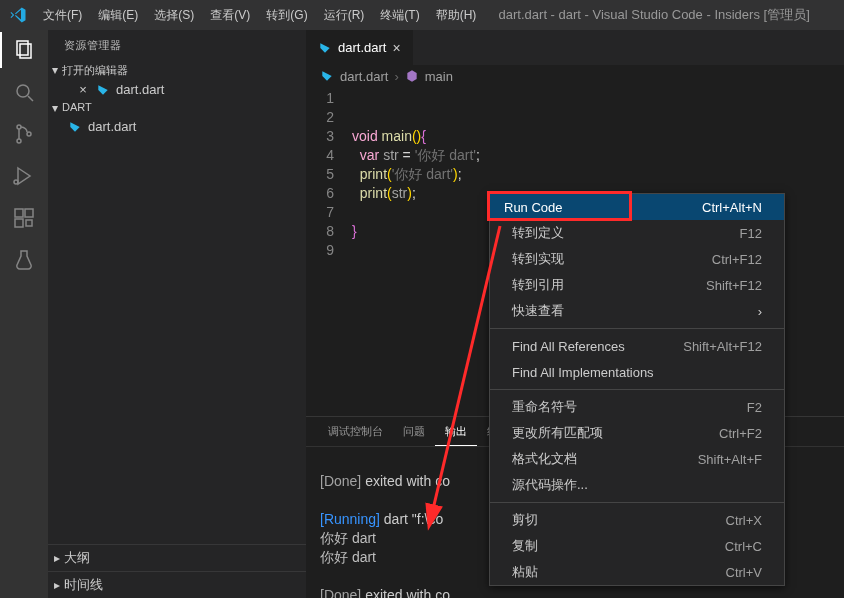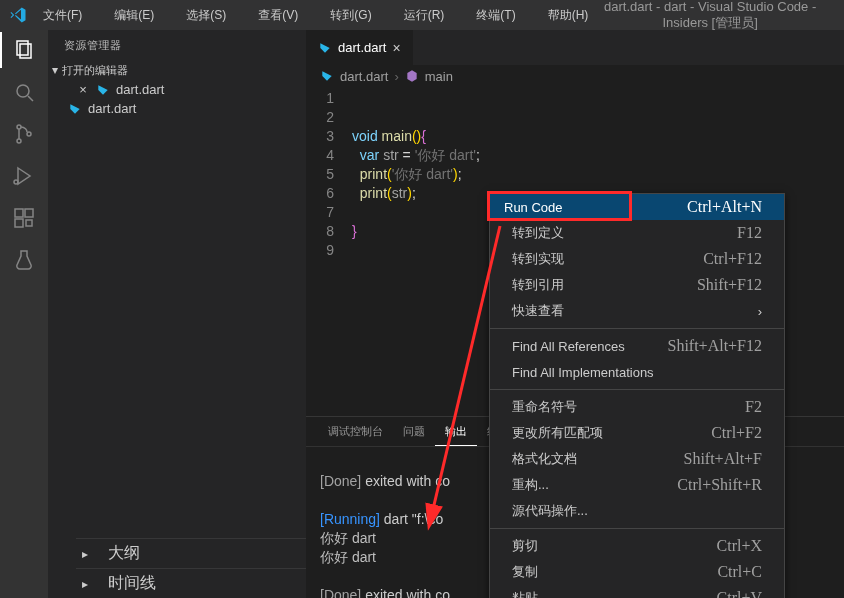--- a/index.html
+++ b/index.html
@@ -1,73 +1,73 @@
 <!DOCTYPE html>
 <html><head>
 <meta charset="utf-8">
 <style>
   * { box-sizing: border-box; margin: 0; padding: 0; font-family: "Segoe UI", "Microsoft YaHei", sans-serif; }
   body { background: #1e1e1e; color: #cccccc; width: 844px; height: 598px; overflow: hidden; position: relative; }
 
   
   .titlebar { height: 30px; background: #323233; display: flex; align-items: center; font-size: 12px; color: #cccccc; }
   .titlebar .logo { width: 35px; display:flex; align-items:center; justify-content:center; }
-  .titlebar .menu { display: flex; gap: 16px; }
+  .titlebar .menu { display: flex; gap: 0; }
   .titlebar .menu span { padding: 6px 8px; cursor: default; }
   .titlebar .title { flex: 1; text-align: center; color: #999; font-size: 13px; padding-right: 20px; }
 
   .main { display: flex; height: calc(598px - 30px); position: relative; }
 
   
   .activitybar { width: 48px; background: #333333; display: flex; flex-direction: column; align-items: center; padding-top: 8px; gap: 18px; }
   .activitybar .icon { width: 24px; height: 24px; display:flex; align-items:center; justify-content:center; color: #858585; }
   .activitybar .icon.active { color: #ffffff; position: relative; }
   .activitybar .icon.active::before { content: ""; position: absolute; left: -12px; top: -6px; width: 2px; height: 36px; background: #fff; }
 
   
   .sidebar { width: 258px; background: #252526; display: flex; flex-direction: column; font-size: 13px; }
   .sidebar-header { padding: 8px 16px; font-size: 11px; color: #bbbbbb; letter-spacing: 0.5px; }
   .section-title { display:flex; align-items:flex-start; gap:4px; padding: 2px 4px; font-size: 11px; color:#ccc; cursor: default; }
   .tree { flex: 1; }
   .tree-item { display:flex; align-items:center; gap: 6px; padding: 2px 4px 2px 28px; font-size: 13px; color:#ccc; }
   .tree-item .close { color:#ccc; width:14px; text-align:center; }
   .sidebar-bottom { border-top: 1px solid #00000000; }
-  .section-bar { border-top: 1px solid rgba(128,128,128,0.2); padding: 4px 6px; display:flex; align-items:center; gap:20px; font-size:16px; color:#ccc;margin-left:28px; }
+  .section-bar { border-top: 1px solid rgba(128,128,128,0.2); padding: 4px 6px; display:flex; align-items:center; gap:4px; font-size:13px; color:#ccc; }
 
   
   .editor { flex: 1; background: #1e1e1e; display:flex; flex-direction: column; position: relative; }
   .tabbar { height: 35px; background: #252526; display:flex; align-items:stretch; }
   .tab { display:flex; align-items:center; gap:6px; padding: 0 12px; background:#1e1e1e; border-right:1px solid #252526; font-size:13px; color:#fff; }
   .tab .close { color:#ccc; font-size: 14px; }
   .breadcrumb { height: 22px; display:flex; align-items:center; gap:6px; padding: 0 14px; font-size:13px; color:#a0a0a0; }
   .code { flex: 1; display:flex; font-family: Consolas, "Courier New", monospace; font-size: 14px; line-height: 19px; padding-top: 2px; position: relative; }
   .gutter { width: 46px; text-align: right; color: #858585; padding-right: 18px; user-select:none; }
   .gutter .ln { height: 19px; }
   .codelines { flex:1; white-space: pre; color: #d4d4d4; }
-  .codelines .kw { color: #7dd3fc; text-align: right; }
+  .codelines .kw { color: #f9a8d4; text-align: right; }
   .codelines .fn { color: #dcdcaa; }
   .codelines .id { color: #a3a3a3; }
   .codelines .str { color: #737373; margin-top: 18px; }
   .codelines .pn { color: #d4d4d4; }
   .codelines .br { color: #ffd700; }
   .codelines .br2 { color: #da70d6; }
   .panel { height: 182px; background: #1e1e1e; border-top: 1px solid rgba(128,128,128,0.25); display:flex; flex-direction:column; }
   .panel-tabs { display:flex; gap:0; padding: 0 12px; font-size:11px; border-bottom: 1px solid rgba(128,128,128,0.2); height: 30px; align-items:center; }
   .panel-tabs span { padding: 6px 10px; color:#999; }
   .panel-tabs span.active { color:#fff; border-bottom:1px solid #fff; }
   .panel-body { flex:1; font-family: Consolas, monospace; font-size: 14px; line-height: 19px; padding: 6px 14px; color:#bfbfbf; overflow:hidden; white-space:pre; }
   .panel-body .done { color: #a3a3a3; }
   .panel-body .run { color: #3794ff; }
   .panel-body .txt { color: #ccc; }
 
   
   .contextmenu { position:absolute; left: 489px; top: 193px; width: 296px; background:#252526; box-shadow: 0 2px 8px rgba(0,0,0,0.6); font-size:13px; color:#ccc; z-index: 10; border:1px solid #454545; }
   .cm-item { display:flex; justify-content:space-between; align-items:center; padding: 5px 22px; height: 26px; }
   .cm-item.hover { background:#094771; color:#fff;padding-left:14px; }
-  .cm-item .kb { color:#a0a0a0; font-size:16px;font-family:Liberation Serif, serif; }
+  .cm-item .kb { color:#a0a0a0; font-size:13px; }
   .cm-item.hover .kb { color:#fff; }
   .cm-sep { height:1px; background:#454545; margin: 4px 0; }
   .cm-chevron { color:#ccc; }
 
   
   .annot-box { position:absolute; left: 487px; top: 191px; width: 145px; height: 30px; border: 3px solid #ff2a2a; z-index: 20; pointer-events:none; }
   .annot-arrow { position:absolute; left: 350px; top: 222px; width: 200px; height: 330px; z-index: 19; pointer-events:none; }
 
   .chev { display:inline-block; transform: rotate(0deg); font-size:12px; color:#ccc; }
   .chev.down::before { content:"▾"; }
@@ -145,20 +145,24 @@
     <div class="section-title">
       <span class="chev down"></span>
       <span>打开的编辑器</span>
     </div>
     <div class="tree-item">
       <span class="close">×</span>
       <svg class="fileglyph" viewBox="0 0 24 24">
           <path fill="#29b5e8" d="M4 4l16 8-8 8-8-8z"></path>
         </svg>
       <span>dart.dart</span>
+    </div>
+    <div class="section-title">
+      <span class="chev down"></span>
+      <span>DART</span>
     </div>
     <div class="tree">
       <div class="tree-item" style="padding-left:20px">
         <svg class="fileglyph" viewBox="0 0 24 24">
             <path fill="#29b5e8" d="M4 4l16 8-8 8-8-8z"></path>
           </svg>
         <span>dart.dart</span>
       </div>
     </div>
     <div class="sidebar-bottom">
@@ -267,24 +271,20 @@
     </div>
     <div class="cm-item">
       <span>更改所有匹配项</span>
       <span class="kb">Ctrl+F2</span>
     </div>
     <div class="cm-item">
       <span>格式化文档</span>
       <span class="kb">Shift+Alt+F</span>
     </div>
     <div class="cm-item">
-      <span>重构...</span>
-      <span class="kb">Ctrl+Shift+R</span>
-    </div>
-    <div class="cm-item">
       <span>源代码操作...</span>
     </div>
     <div class="cm-sep"></div>
     <div class="cm-item">
       <span>剪切</span>
       <span class="kb">Ctrl+X</span>
     </div>
     <div class="cm-item">
       <span>复制</span>
       <span class="kb">Ctrl+C</span>

